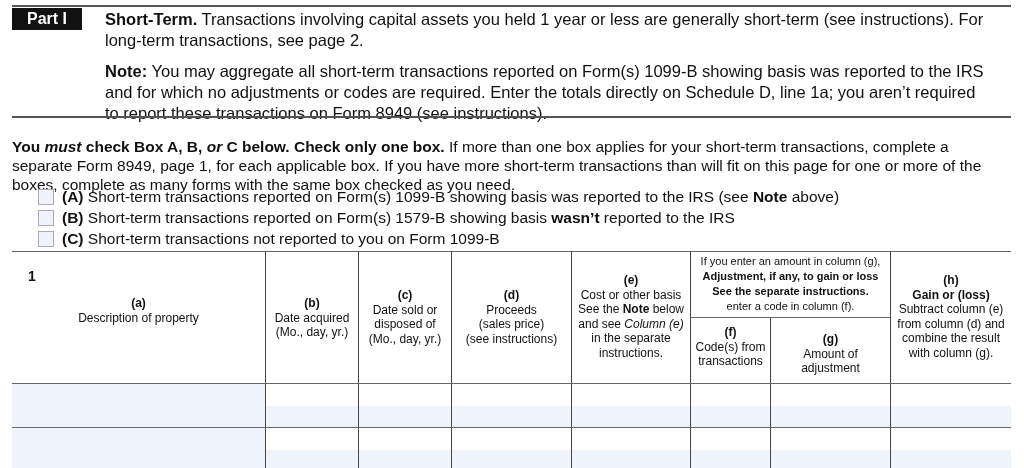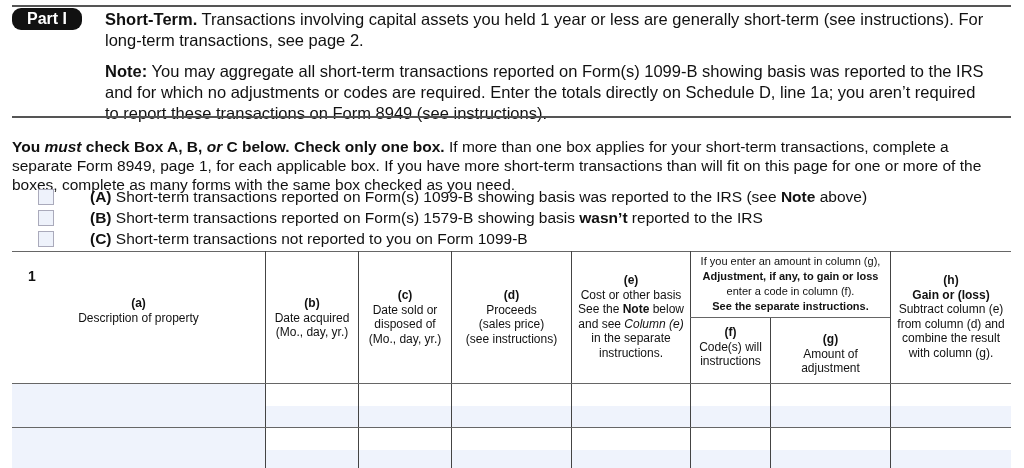--- a/index.html
+++ b/index.html
@@ -1,25 +1,25 @@
 <!DOCTYPE html>
 <html><head>
 <meta charset="utf-8">
 <style>
   html, body { margin:0; padding:0; background:#ffffff; }
   body { width:1024px; height:468px; overflow:hidden; position:relative; font-family:"Liberation Sans", sans-serif; color:#111; }
   .abs { position:absolute; }
   .hline { position:absolute; height:0; border-top:2px solid #555; }
   .hline.thin { border-top:1.5px solid #666; }
   .vline { position:absolute; width:0; border-left:1.5px solid #444; }
-  .part-badge { position:absolute; left:12px; top:8px; width:70px; height:22px; background:#111; color:#fff; font-weight:bold; font-size:16px; line-height:22px; text-align:center;border-radius:9px; }
+  .part-badge { position:absolute; left:12px; top:8px; width:70px; height:22px; background:#111; color:#fff; font-weight:bold; font-size:16px; line-height:22px; text-align:center; }
   .intro { position:absolute; left:105px; top:9px; width:880px; font-size:16.5px; line-height:21px; }
   .intro p { margin:0 0 7px 0; }
   .check-instr { position:absolute; left:12px; top:137px; width:1000px; font-size:15.5px; line-height:19px; }
-  .box-row { position:absolute; left:38px; font-size:15.5px; line-height:19px; display:flex; align-items:center;gap:28px; }
+  .box-row { position:absolute; left:38px; font-size:15.5px; line-height:19px; display:flex; align-items:center; }
   .checkbox { width:14px; height:14px; border:1px solid #aab; background:#eef2fb; margin-right:8px; display:inline-block; }
   .th { position:absolute; font-size:12px; line-height:14.5px; text-align:center; }
   .fill { position:absolute; background:#eff3fc; }
   .line-num { position:absolute; left:28px; top:268px; font-weight:bold; font-size:14px; }
 </style>
 </head>
 <body>
 
 <div class="hline" style="left:12px; top:5px; width:999px;"></div>
 
@@ -95,27 +95,27 @@
   <div><b>(e)</b></div>
   <div>Cost or other basis</div>
   <div><span>See the </span><b>Note</b><span> below</span></div>
   <div><span>and see </span><i>Column (e)</i></div>
   <div>in the separate</div>
   <div>instructions.</div>
 </div>
 <div class="th" style="left:691px; top:254px; width:199px; font-size:11px; line-height:15px;">
   <div>If you enter an amount in column (g),</div>
   <div><b>Adjustment, if any, to gain or loss</b></div>
+  <div><b>See the separate instructions.</b></div>
   <div>enter a code in column (f).</div>
-  <div><b>See the separate instructions.</b></div>
 </div>
 <div class="th" style="left:691px; top:325px; width:79px;">
   <div><b>(f)</b></div>
-  <div>Code(s) will</div>
-  <div>instructions</div>
+  <div>Code(s) from</div>
+  <div>transactions</div>
 </div>
 <div class="th" style="left:771px; top:332px; width:119px;">
   <div><b>(g)</b></div>
   <div>Amount of</div>
   <div>adjustment</div>
 </div>
 <div class="th" style="left:891px; top:273px; width:120px;">
   <div><b>(h)</b></div>
   <div><b>Gain or (loss)</b></div>
   <div>Subtract column (e)</div>

